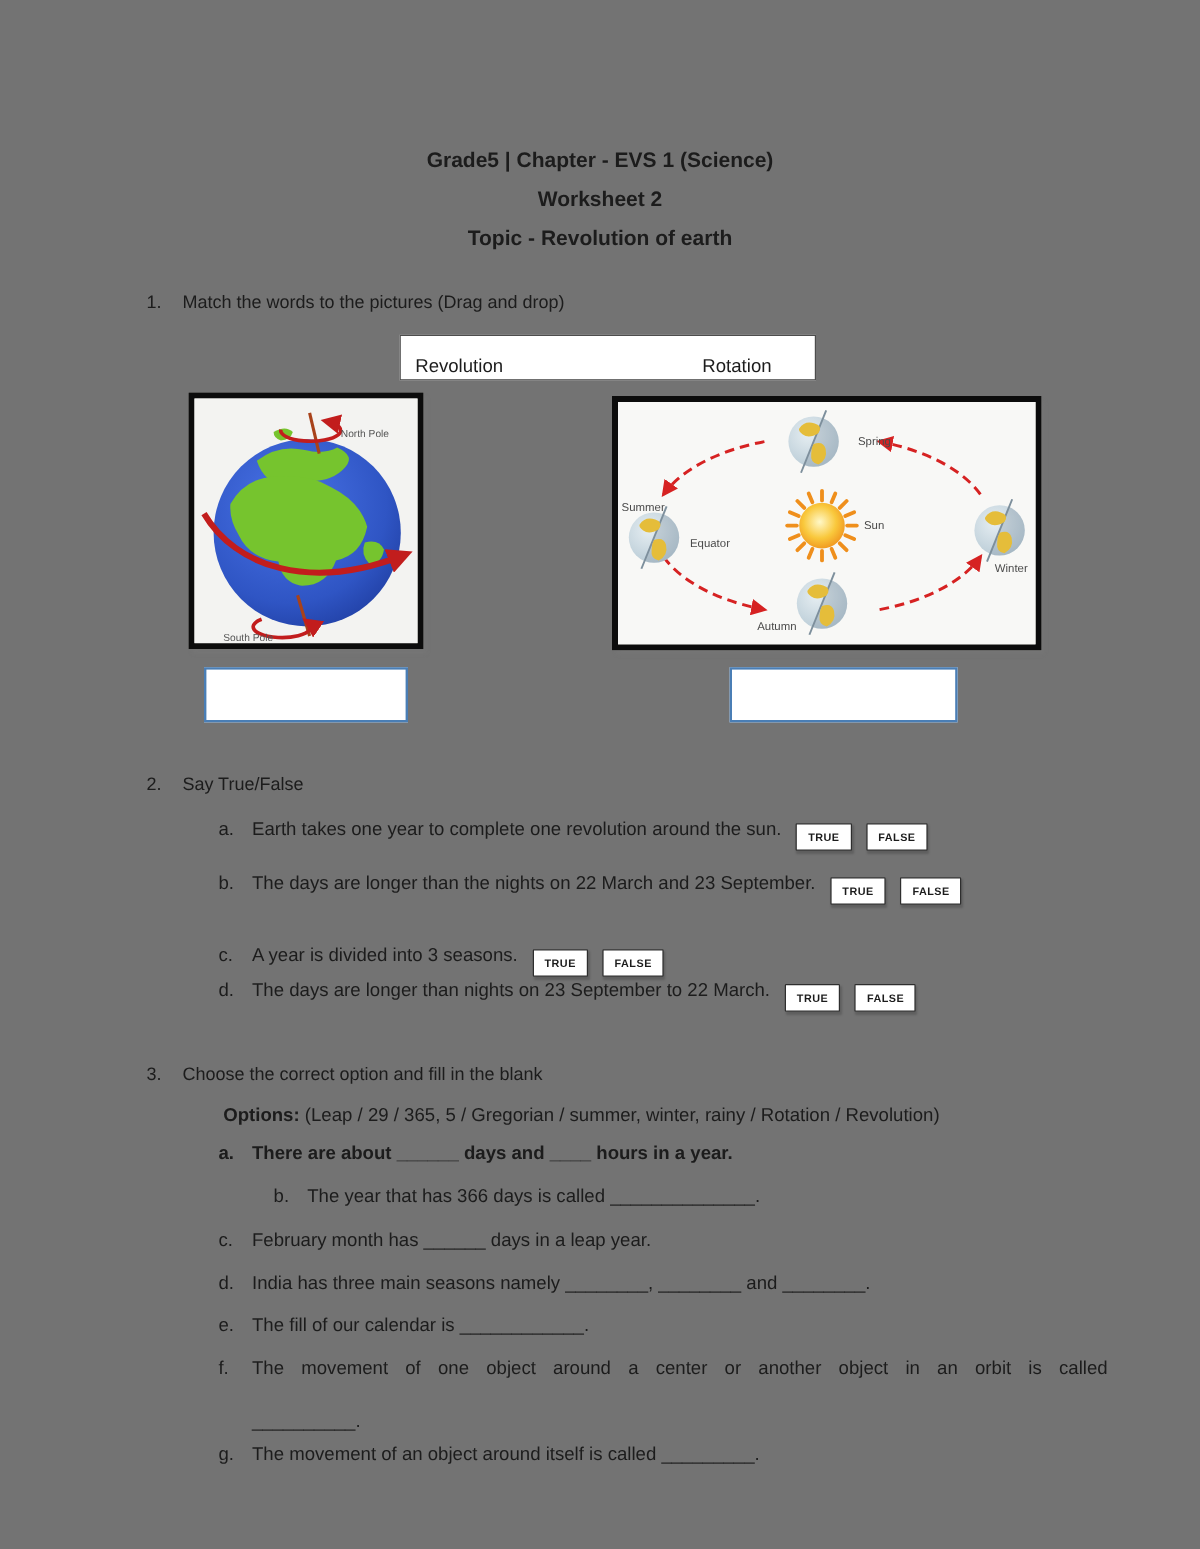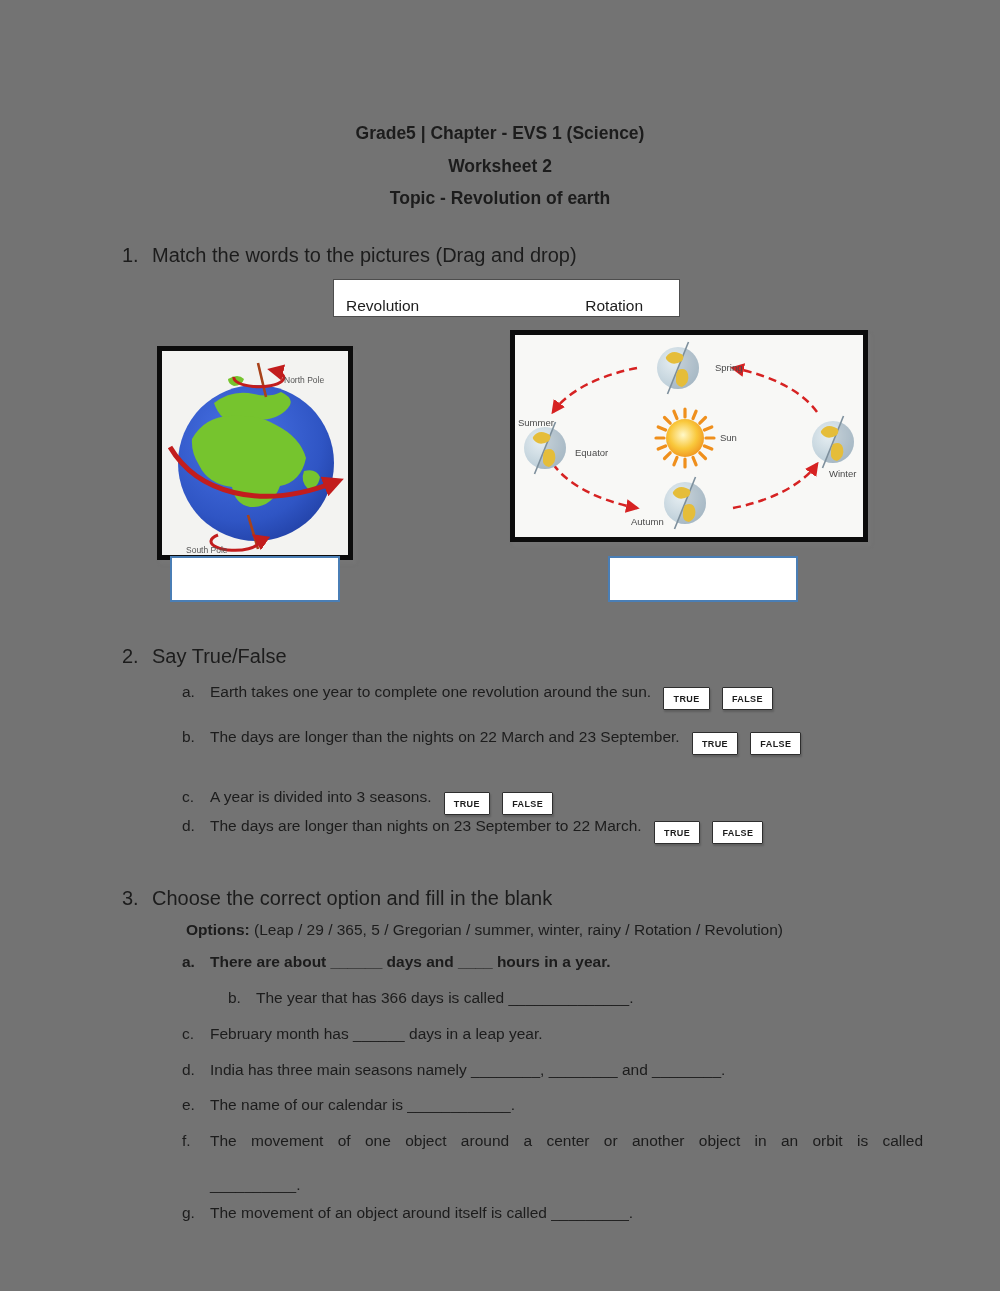--- a/index.html
+++ b/index.html
@@ -7,37 +7,37 @@
     width:1000px;height:1291px;background:#ffffff;
     font-family:"Liberation Sans",sans-serif;color:#1c1c1c;position:relative;
   }
   .page{position:absolute;inset:0;background:#737373;overflow:hidden;}
 
   
   .title{position:absolute;top:117px;left:0;width:1000px;text-align:center;
          font-weight:bold;font-size:17.5px;line-height:32.5px;}
 
   
-  .prompt-row{position:absolute;font-size:20px;white-space:nowrap;}
+  .prompt-row{position:absolute;font-size:15px;white-space:nowrap;}
   .qnum{display:inline-block;width:30px;}
   #q1-prompt{top:244px;left:122px;}
   #q2-header{top:645px;left:122px;}
   #q3-header{top:887px;left:122px;}
 
   
   .word-bank{position:absolute;left:333px;top:279px;width:347px;height:38px;
              border:1.6px solid #4d4d4d;box-sizing:border-box;background:#fff;
              display:flex;align-items:center;justify-content:space-between;
              padding:16px 36px 0 12px;font-size:15.5px;}
   .drag-word{cursor:grab;}
 
   
   .fig{position:absolute;border:5px solid #0c0c0c;background:#f3f3f1;
        box-shadow:3px 4px 3px rgba(120,120,120,.45);line-height:0;}
-  #fig-rotation{left:157px;top:346px;text-decoration:underline;}
+  #fig-rotation{left:157px;top:327px;text-decoration:underline;}
   #fig-revolution{left:510px;top:330px;}
 
   
   .drop-box{position:absolute;height:46px;border:2px solid #4a7eb5;background:#fff;
             box-sizing:border-box;cursor:pointer;}
   #drop-left{left:170px;top:556px;width:170px;}
   #drop-right{left:608px;top:556px;width:190px;}
 
   
   .tf-row{position:absolute;left:182px;font-size:15.5px;white-space:nowrap;}
@@ -234,21 +234,21 @@
   <div class="q3-item" id="item-b">
     <span class="q3-letter">b.</span><span>The year that has 366 days is called ______________.</span>
   </div>
   <div class="q3-item" id="item-c">
     <span class="q3-letter">c.</span><span>February month has ______ days in a leap year.</span>
   </div>
   <div class="q3-item" id="item-d">
     <span class="q3-letter">d.</span><span>India has three main seasons namely ________, ________ and ________.</span>
   </div>
   <div class="q3-item" id="item-e">
-    <span class="q3-letter">e.</span><span>The name of our calendar is ____________.</span>
+    <span class="q3-letter">e.</span><span>The fill of our calendar is ____________.</span>
   </div>
   <div class="q3-item" id="item-f">
     <span class="q3-letter">f.</span><span class="f-wrap"><span class="f-text">The movement of one object around a center or another object in an orbit is called</span><span class="f-blank">__________.</span></span>
   </div>
   <div class="q3-item" id="item-g">
     <span class="q3-letter">g.</span><span>The movement of an object around itself is called _________.</span>
   </div>
 
 </div>
 

